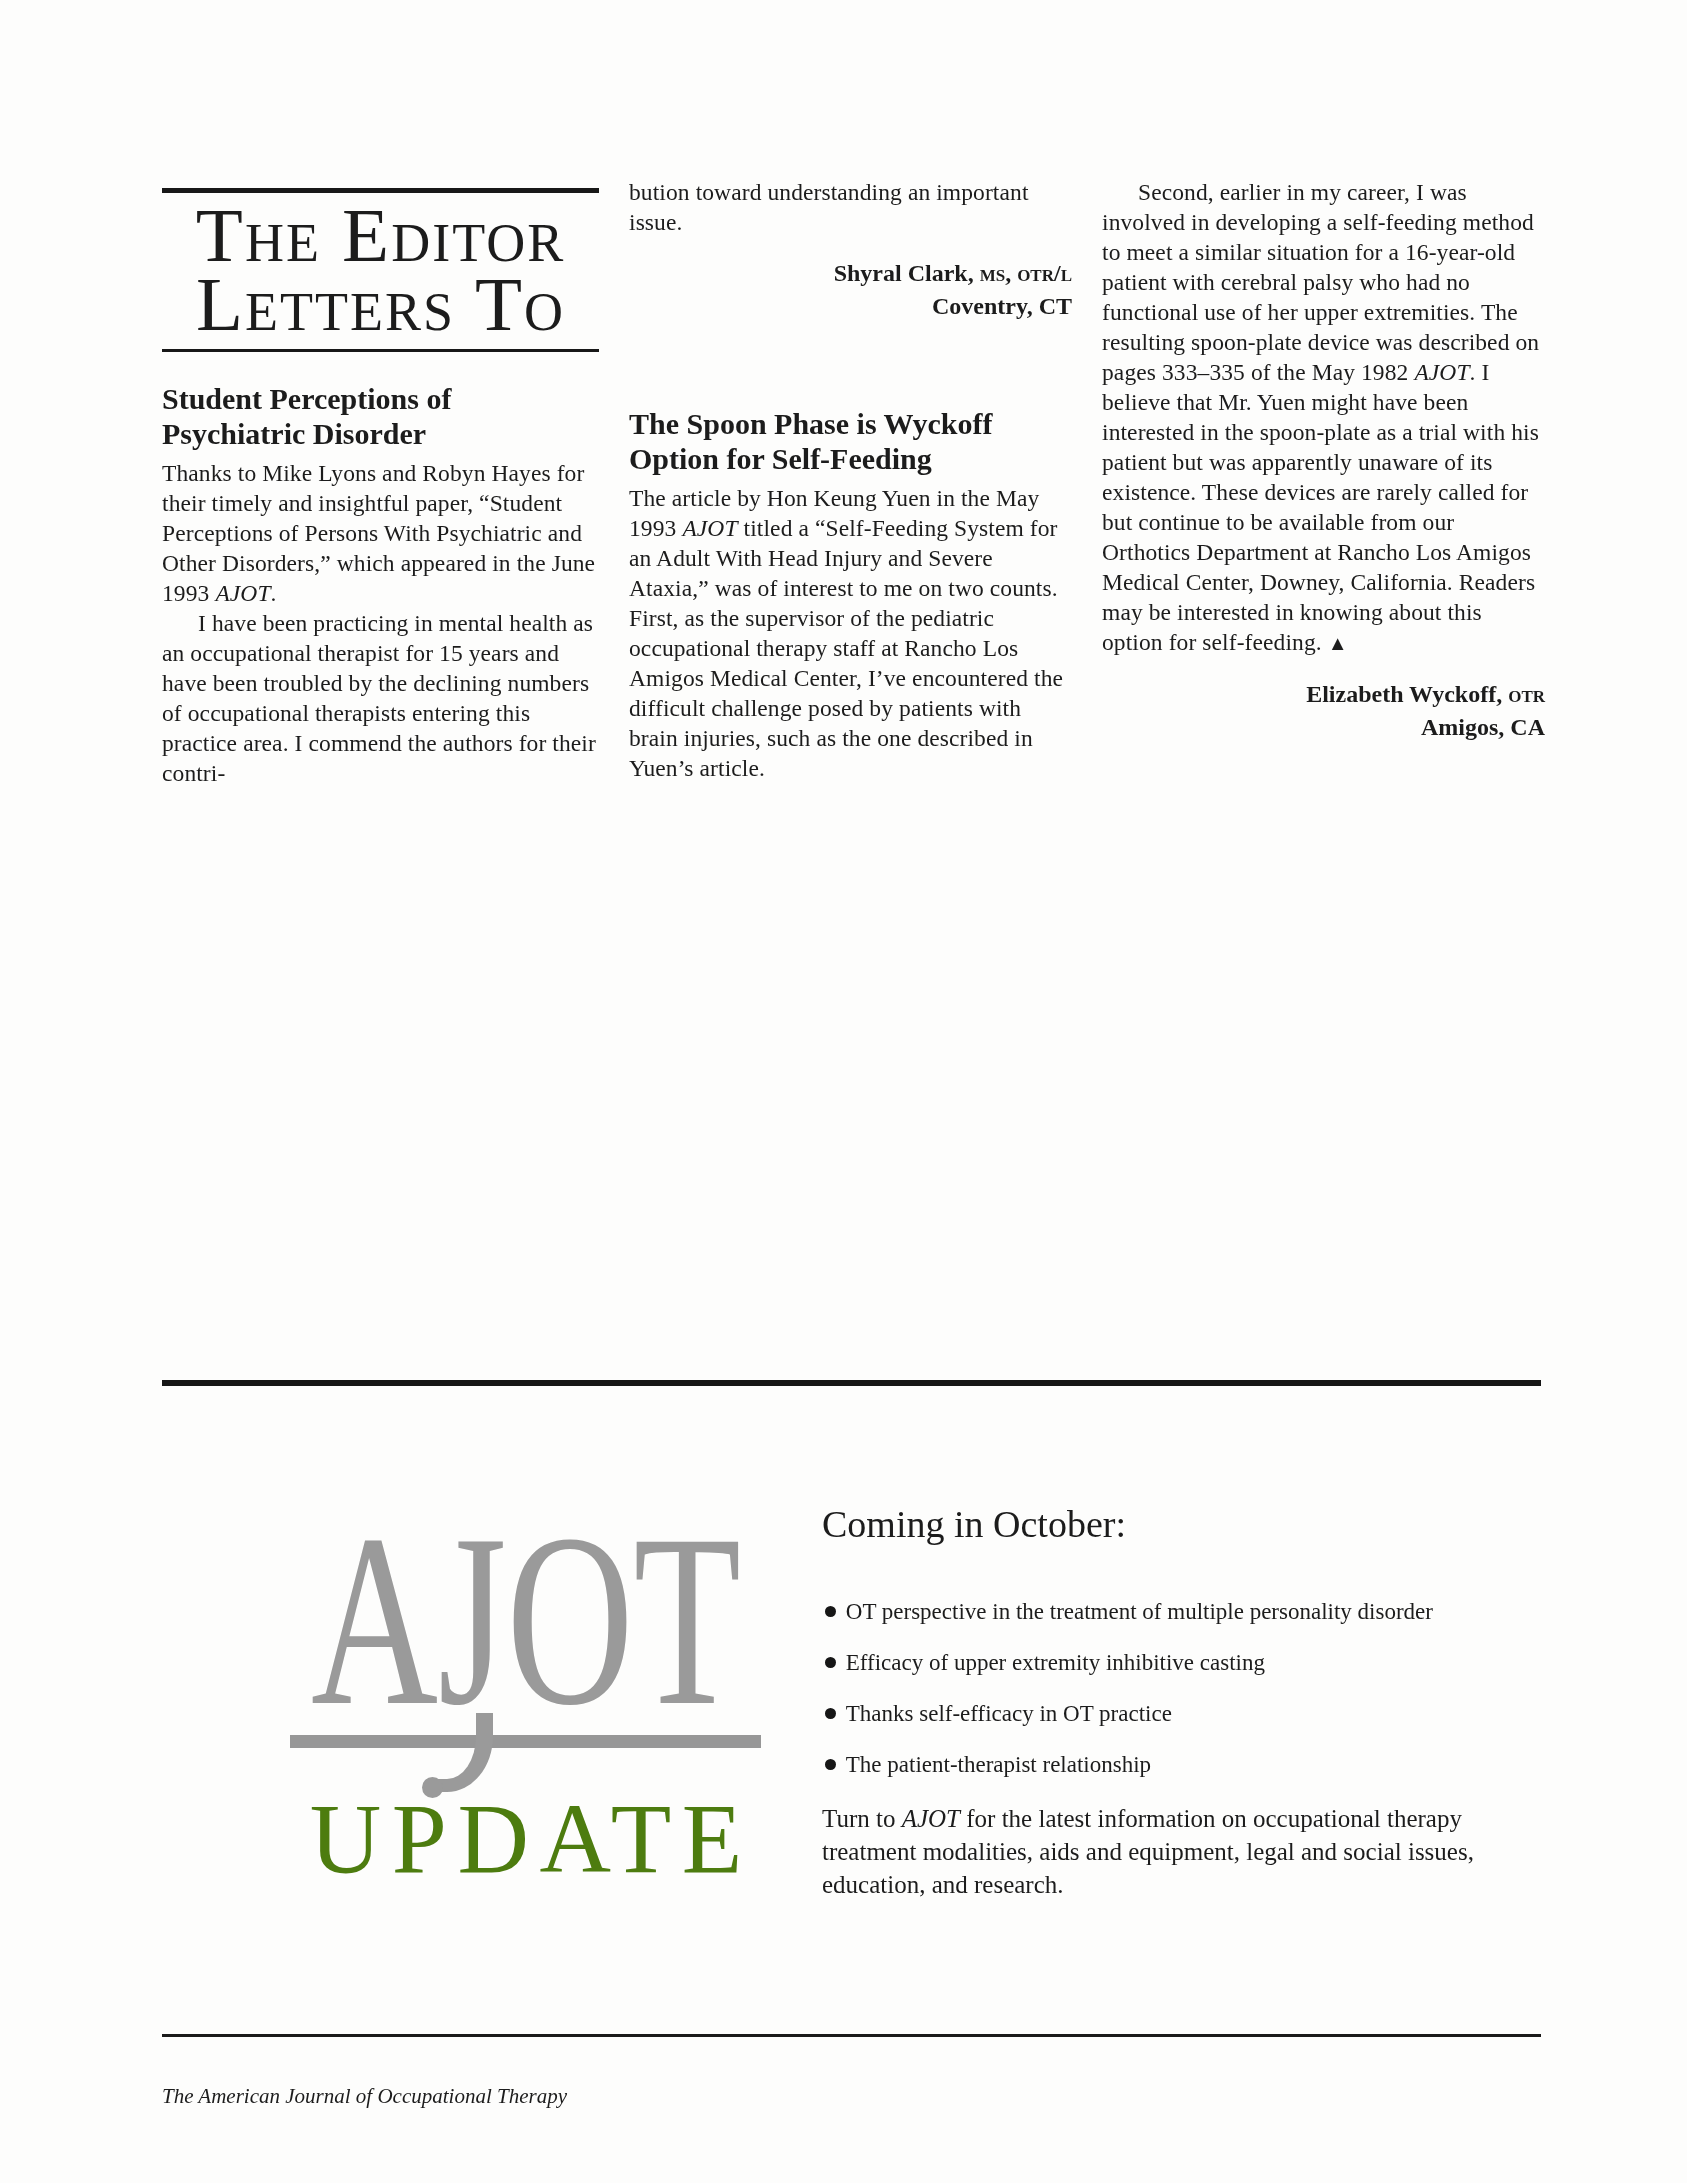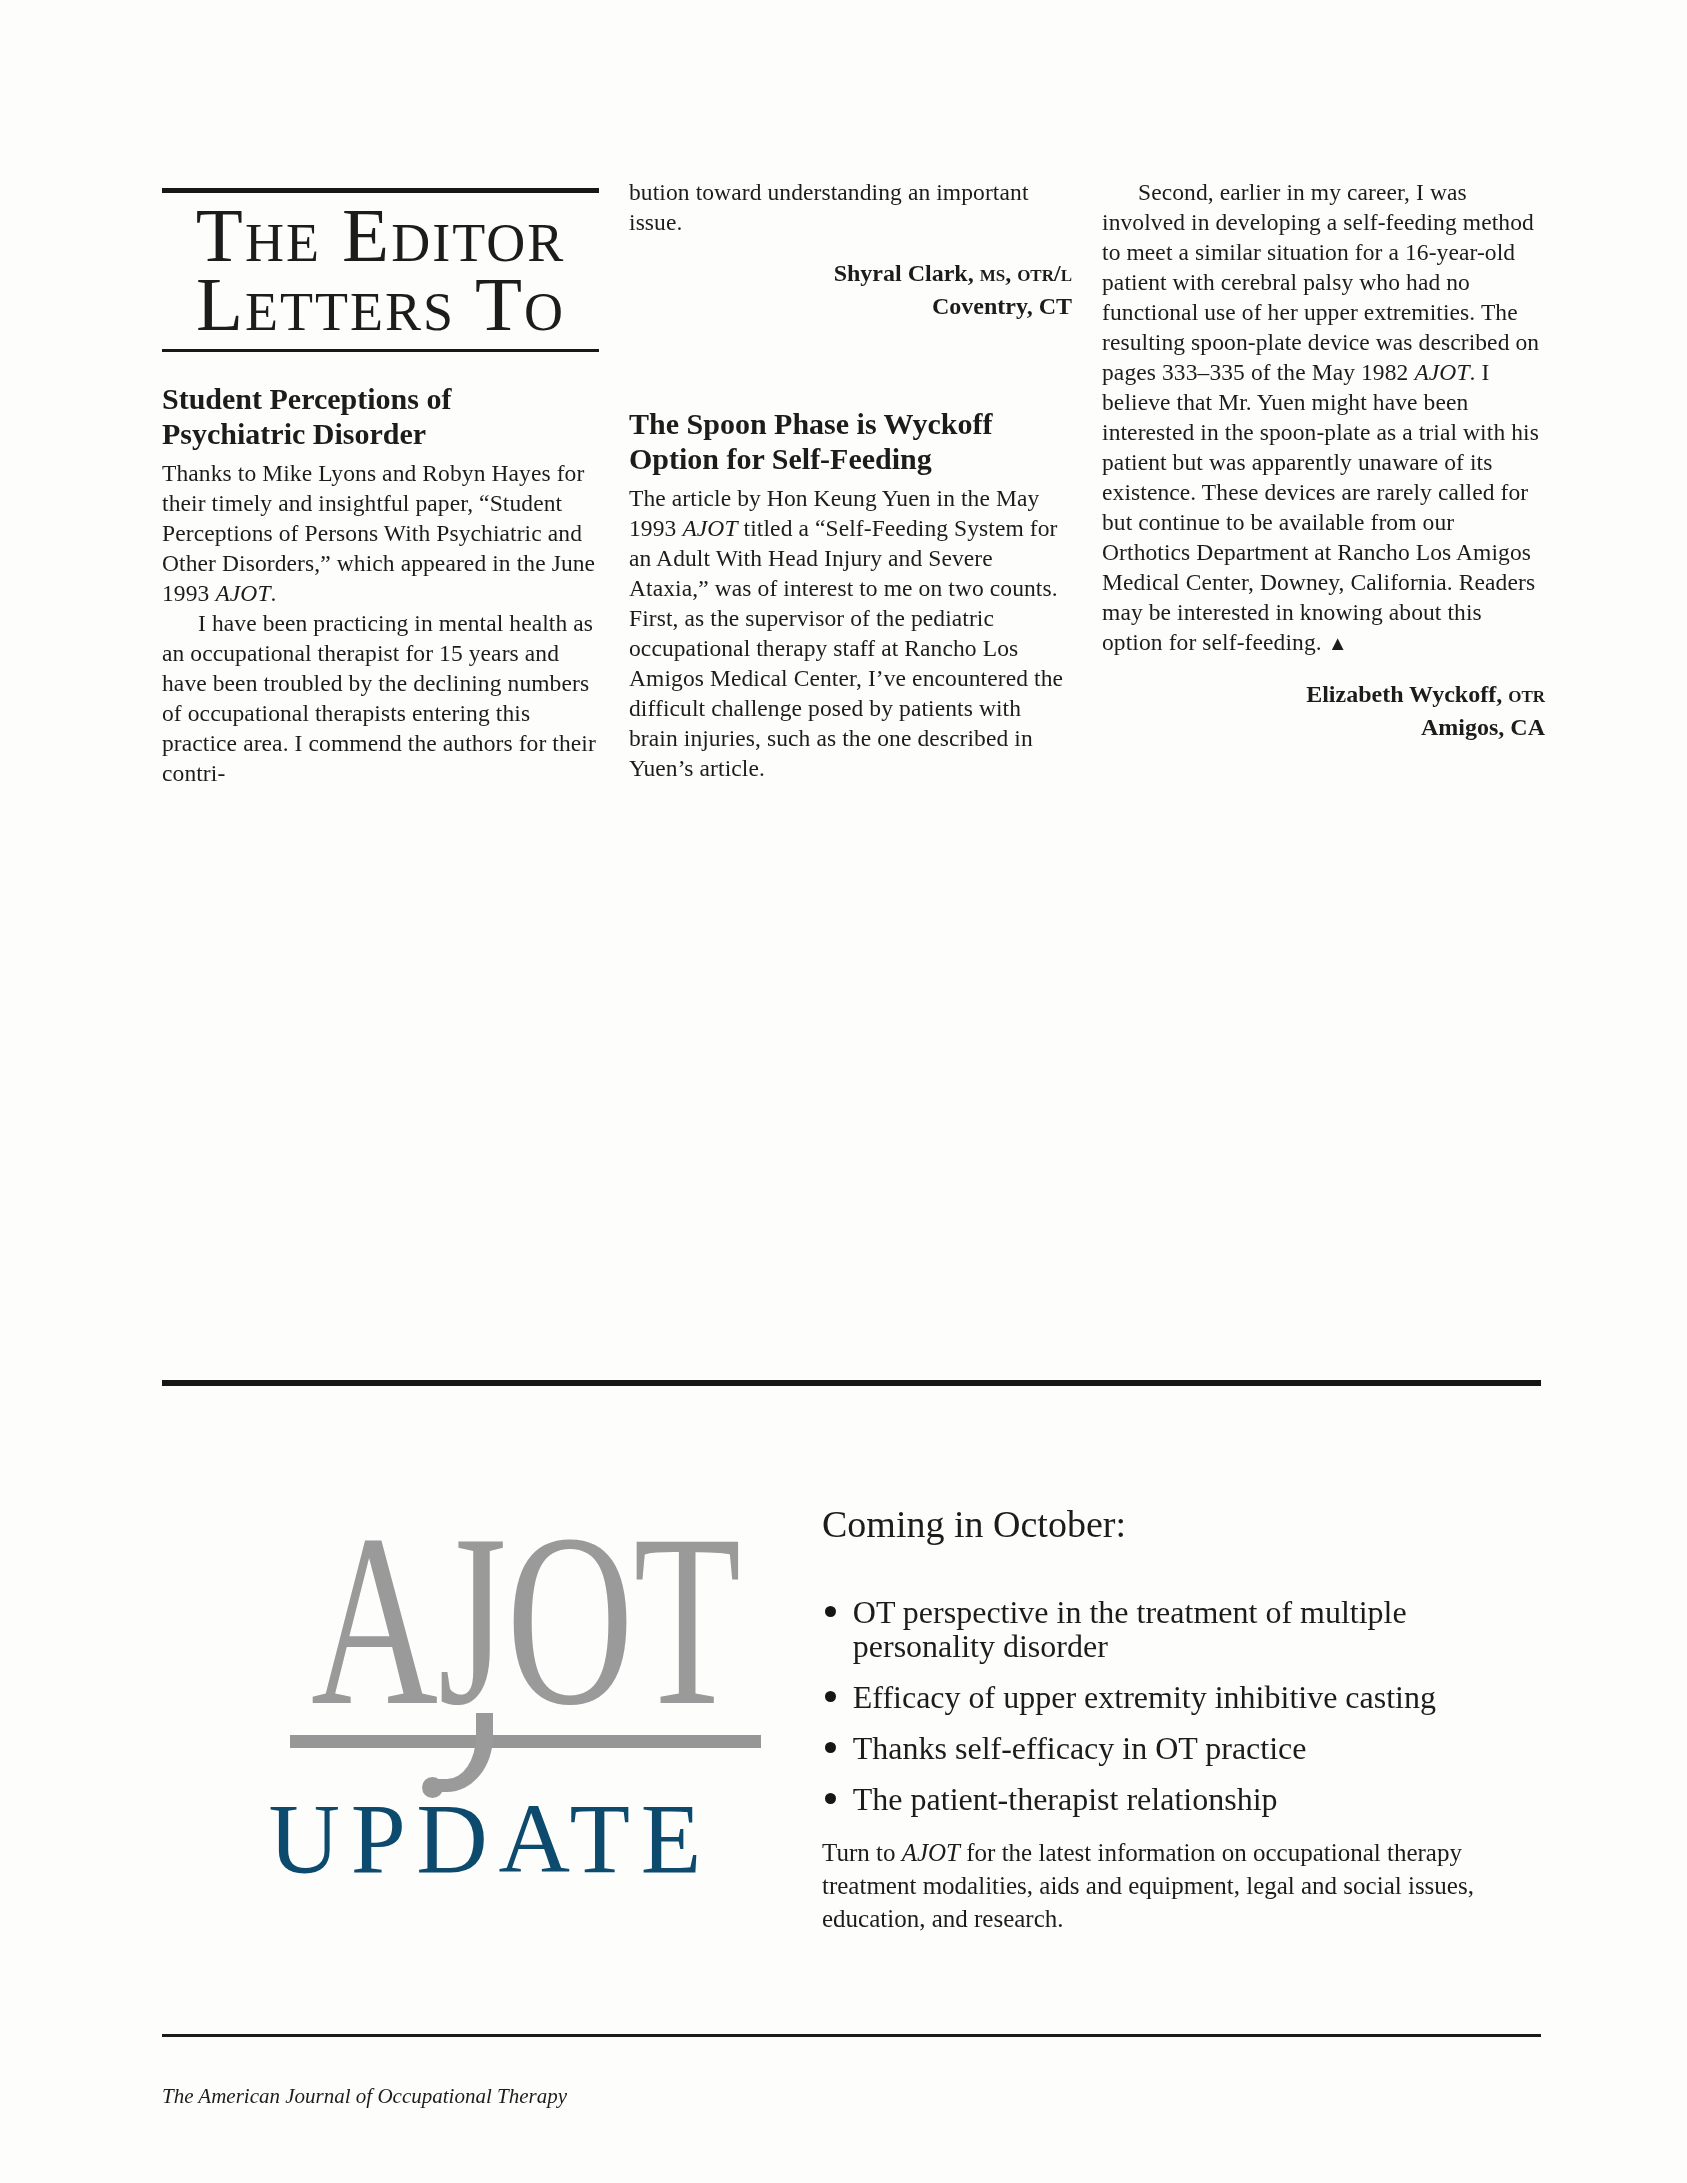--- a/index.html
+++ b/index.html
@@ -46,31 +46,31 @@
   .j-tail {
     position:absolute; left:169px; top:216px; width:66px; height:79px;
     border-right:17px solid #9a9a9a; border-bottom:13.2px solid #9a9a9a;
     border-bottom-right-radius:46px 56px;
   }
   .j-tail::after {
     content:''; position:absolute; left:-5.3px; bottom:-18.5px;
     width:21px; height:21px; border-radius:50%; background:#9a9a9a;
   }
   .logo-update {
-    position:absolute; top:292px; left:0; width:100%; text-align:left;
+    position:absolute; top:292px; left:0; width:100%; text-align:center;
     font-size:99px; line-height:1; letter-spacing:10.6px; text-indent:10.6px;
-    color:#0c4a6e;
+    color:#4d7c0f;
   }
 
   .promo { position:absolute; left:822px; top:1501px; width:721px; }
   .promo-heading { font-size:38px; line-height:46px; }
   .bullets { margin-top:48px; }
   .bullet-item { display:flex; margin-bottom:17px; }
   .bullet-dot { flex:0 0 11.2px; width:11.2px; height:11.2px; border-radius:50%; background:#161616; margin:11.2px 0 0 2.6px; }
-  .bullet-text { margin-left:17px; font-size:32px; line-height:34px; }
+  .bullet-text { margin-left:10px; font-size:23px; line-height:34px; }
   .promo-para { margin-top:20px; font-size:25px; line-height:33px; }
 
   .bottom-rule { position:absolute; left:162px; top:2034px; width:1379px; height:2.6px; background:#1a1a1a; }
   .footer { position:absolute; left:162px; top:2084px; font-style:italic; font-size:21px; }
 </style>
 </head>
 <body>
 
 <div class="page">
 

